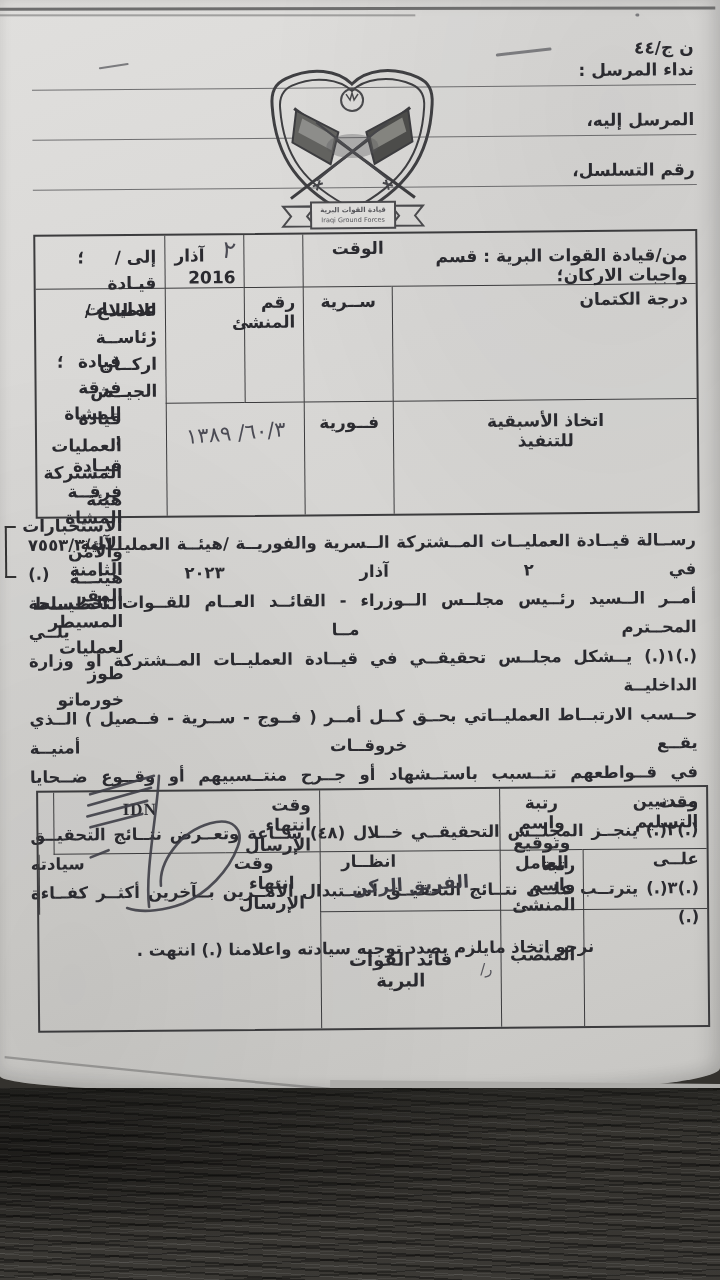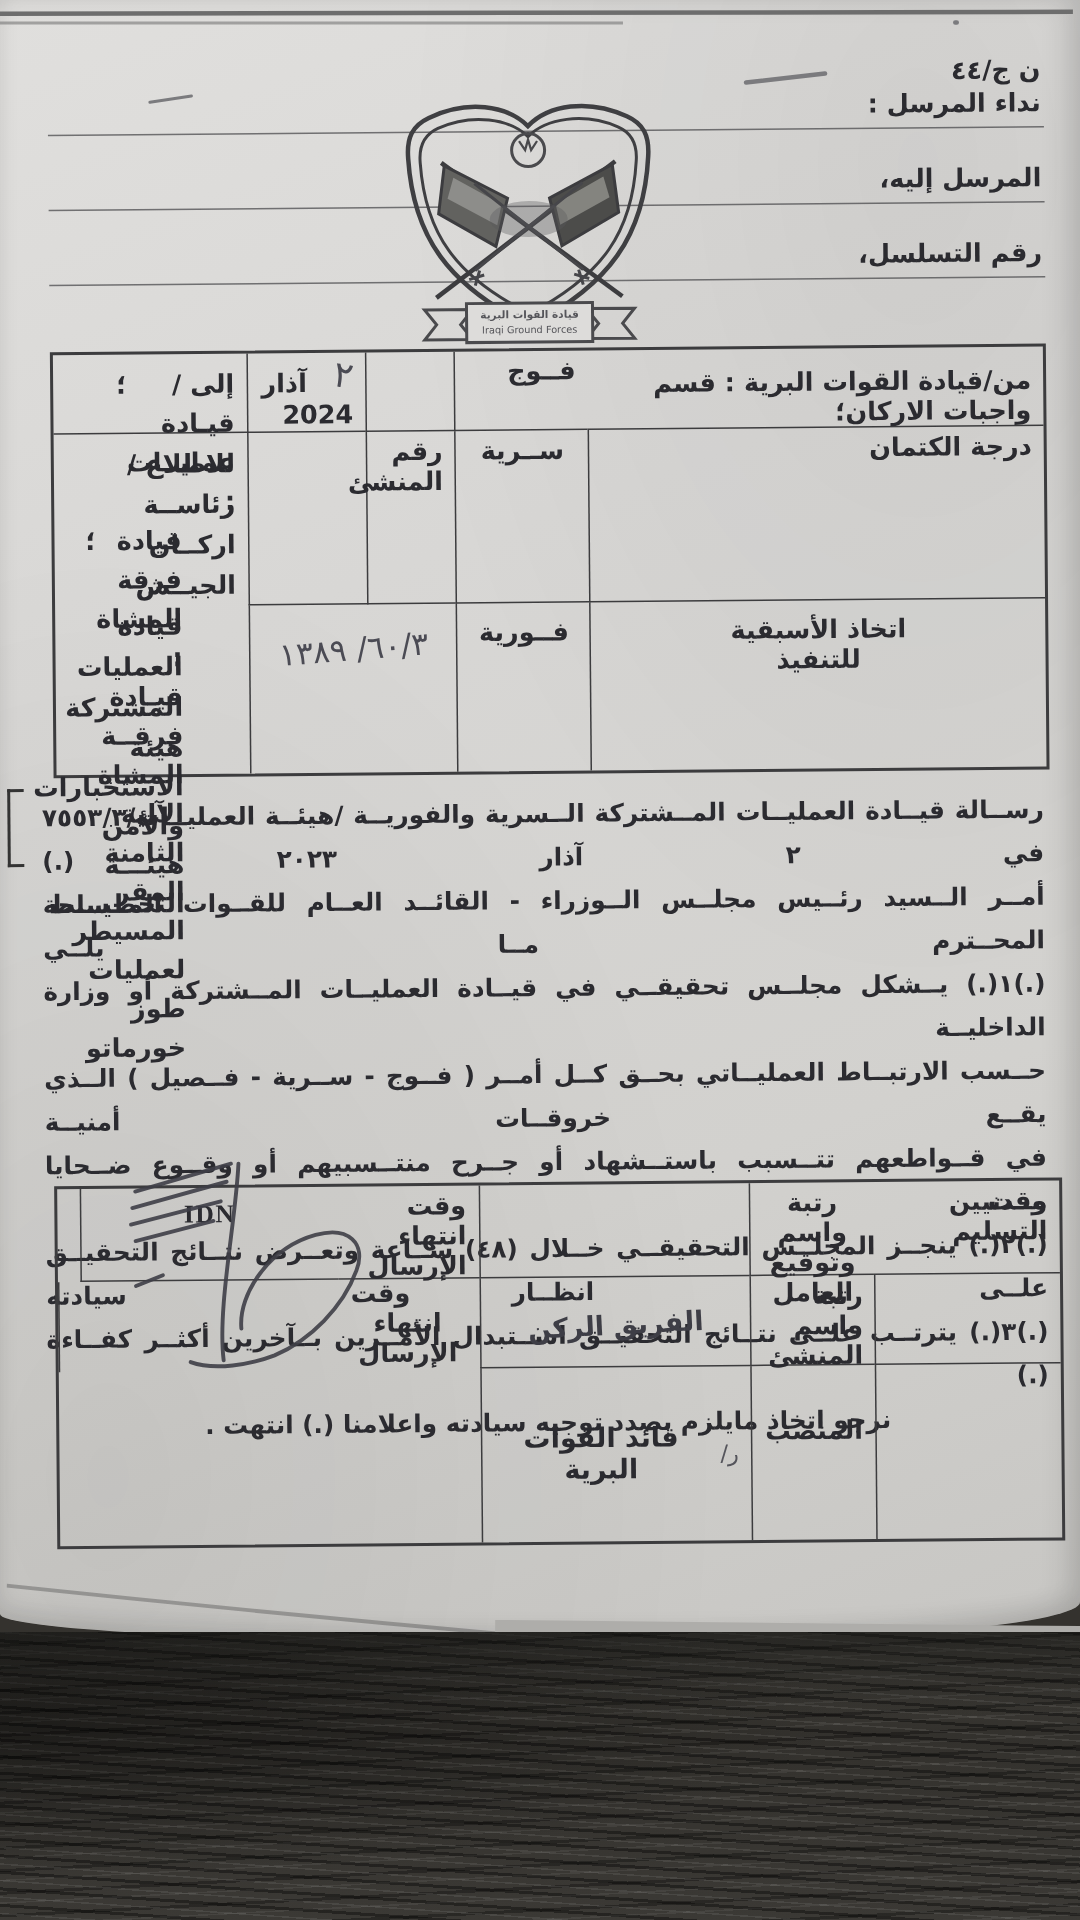--- a/index.html
+++ b/index.html
@@ -124,25 +124,25 @@
       <polygon points="36,146 68,146 60,156 68,166 36,166 44,156" fill="none" stroke="#4a4a4d" stroke-width="2"></polygon>
       <polygon points="176,146 144,146 152,156 144,166 176,166 168,156" fill="none" stroke="#4a4a4d" stroke-width="2"></polygon>
       <rect x="64" y="142" width="84" height="26" fill="#dddcda" stroke="#4a4a4d" stroke-width="2"></rect>
       <text x="106" y="152" text-anchor="middle" font-size="7" fill="#55555a" font-weight="bold">قيادة القوات البرية</text>
       <text x="106" y="162" text-anchor="middle" font-size="6.5" fill="#55555a">Iraqi Ground Forces</text>
     </g>
   </svg>
 
   <div class="grid t1">
     <div class="c nolb" style="padding-top:13px;">من/قيادة القوات البرية : قسم واجبات الاركان؛</div>
-    <div class="c">فــوج</div>
+    <div class="c">الوقت</div>
     <div class="c"></div>
     <div class="c">
       <span class="hand hw-day">٢</span>
-      <span style="margin-right:12px;">آذار 2024</span>
+      <span style="margin-right:12px;">آذار 2016</span>
     </div>
 
     <div class="c nolb" style="padding-top:8px;">
       <div class="toline">
         <span>إلى / قيـادة عمليــات :</span>
         <span class="mk">؛</span>
       </div>
       <div class="toline ind">
         <span>قيادة فرقة المشاة :</span>
         <span class="mk">؛</span>

